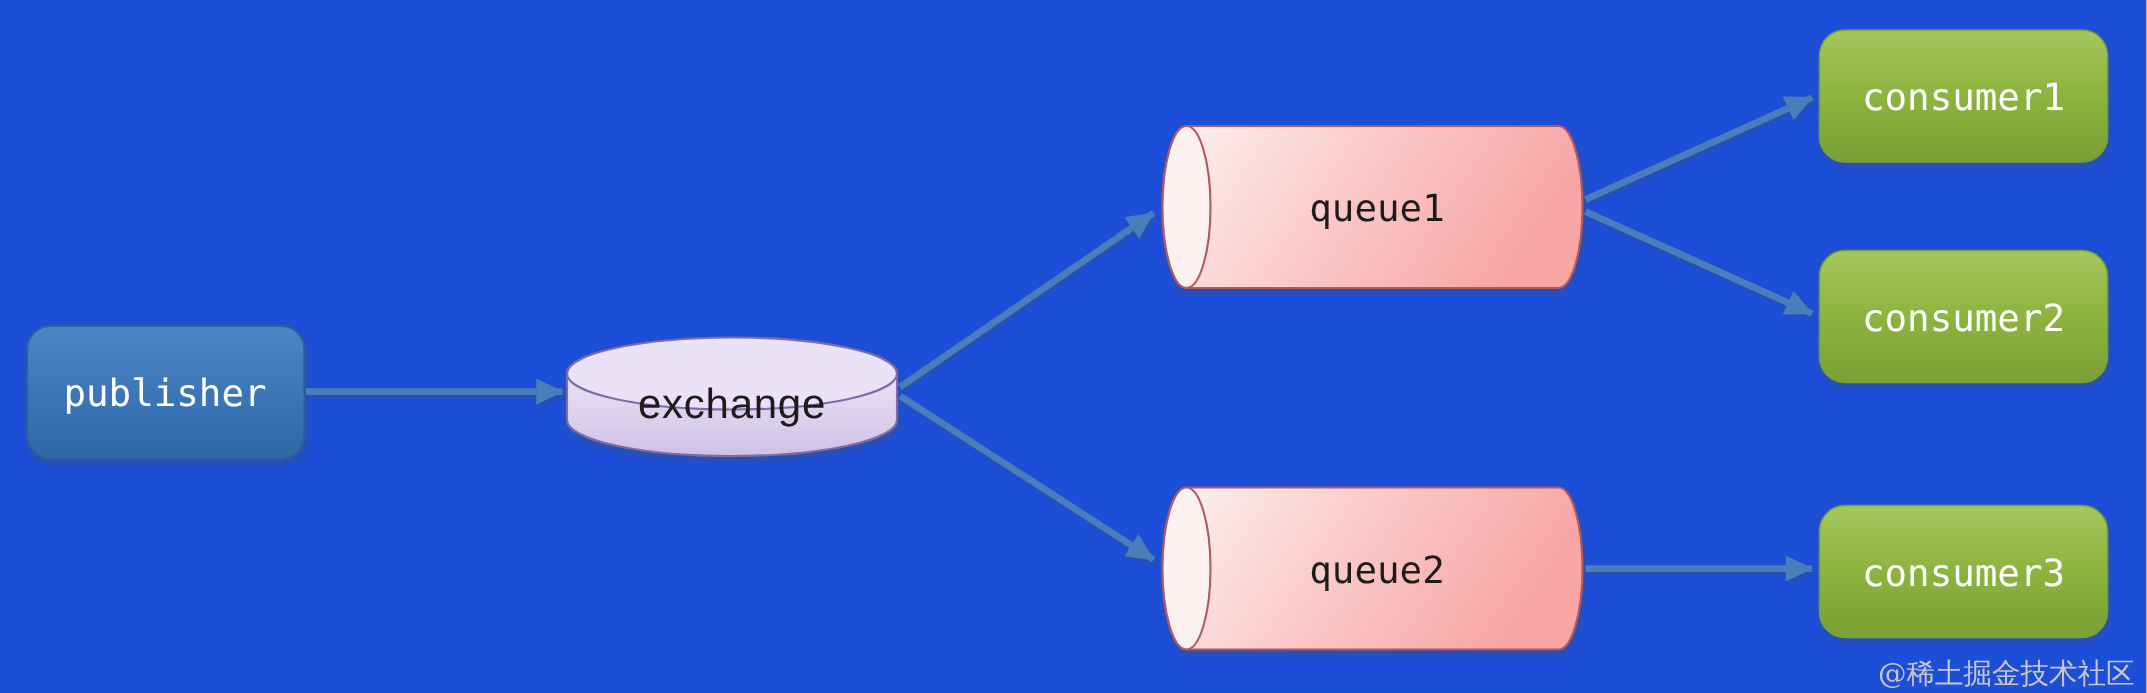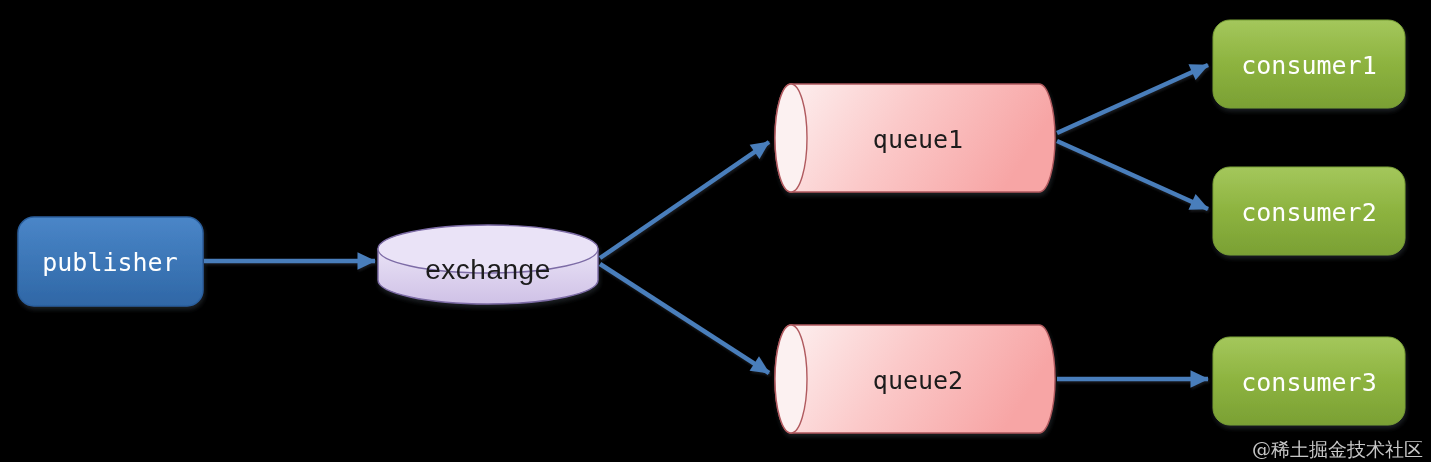--- a/index.html
+++ b/index.html
@@ -1,19 +1,19 @@
 <!DOCTYPE html>
 <html><head>
 <meta charset="utf-8">
 <style>
   html,body{margin:0;padding:0;background:#ffffff;}
   .stage{
     position:relative;
     width:1431px;height:462px;
-    background:#000000;
+    background:#1d4ed8;
     overflow:hidden;
     font-family:"Liberation Sans",sans-serif;
   }
   svg{display:block;}
   text.t{text-anchor:middle;dominant-baseline:central;}
   .mono{font-family:"DejaVu Sans Mono",monospace;font-size:25px;}
   .sans{font-family:"Liberation Sans",sans-serif;font-size:28px;letter-spacing:0.5px;}
   .light{fill:#ffffff;}
   .dark{fill:#1c1c1c;}
   .edge{stroke:#4a7ebb;stroke-width:4.5;fill:none;}

